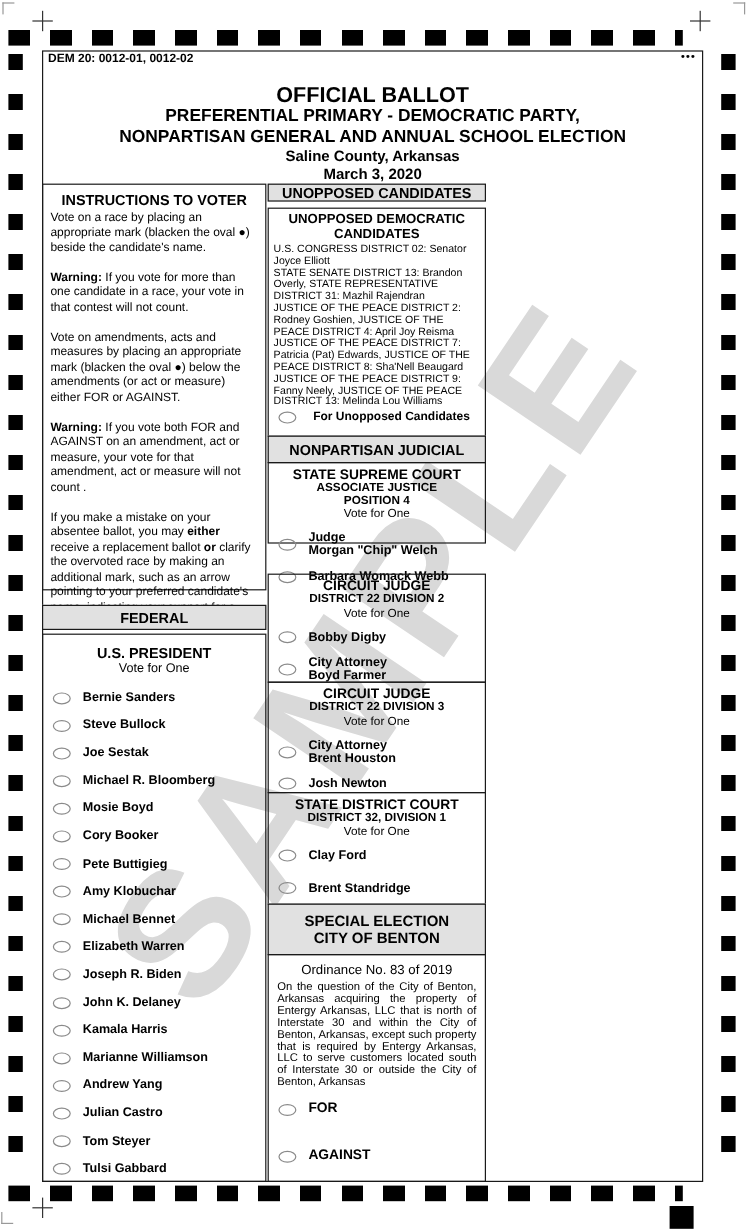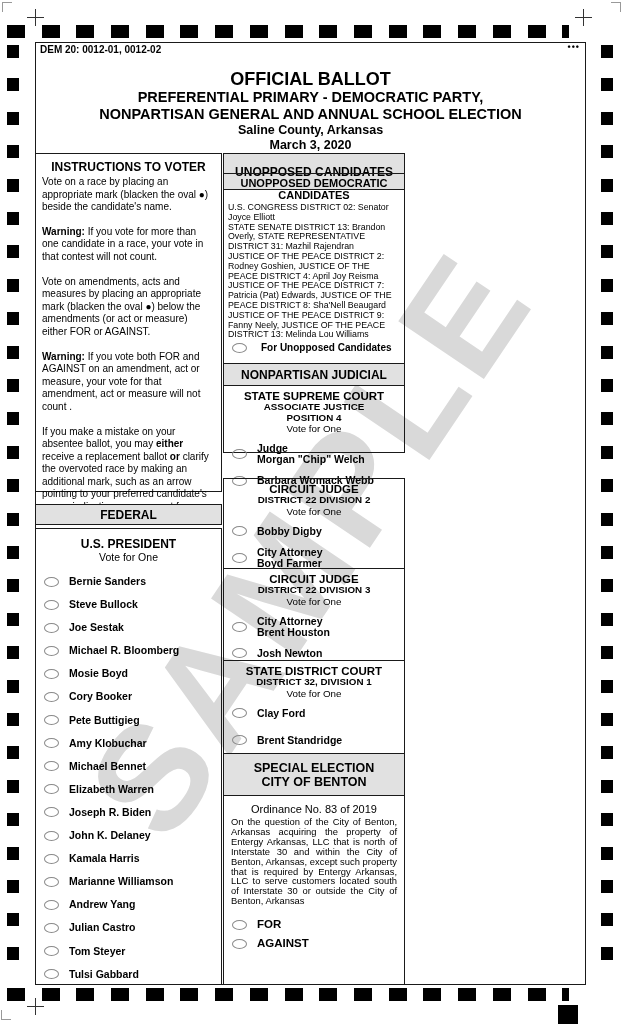--- a/index.html
+++ b/index.html
@@ -59,42 +59,42 @@
   .fed-bar { top:351px; height:21px; }
   .pres-box { top:375px; bottom:0; }
   .race-title { text-align:center; font-weight:bold; font-size:12px; line-height:13px; margin-top:9px; }
   .vote-for   { text-align:center; font-size:10.5px; line-height:13px; }
   .opt { display:flex; align-items:center; margin-left:8px; }
   .oval { width:13px; height:8px; border:1.2px solid #8a8a8a; border-radius:50%; flex:0 0 auto; background:transparent; }
   .opt .label { margin-left:10px; font-weight:bold; font-size:10.5px; line-height:11px; }
   .pres-list { margin-top:12px; }
   .pres-list .opt { margin-bottom:12.1px; height:11px; }
   
-  .bar-unopp   { top:0;     height:37px; }
+  .bar-unopp   { top:0;     height:15px; }
   .unopp-box   { top:20px;  height:191px; }
   .unopp-title { text-align:center; font-weight:bold; font-size:11px; line-height:12px; margin:3px 8px 0; }
   .unopp-body  { margin:2px 4px 0; font-size:8.8px; line-height:9.8px; }
   .unopp-choice { position:absolute; left:0; right:0; bottom:10px; }
   .unopp-choice .label { margin-left:14px; font-size:10px;text-align:center; }
   .bar-nonpart { top:210px; height:23px; }
   .race0 { top:232px; height:68px; }
   .race1 { top:325px; height:91px; }
   .race2 { top:415px; height:93px; }
   .race3 { top:507px; height:94px; }
   .rt1 { font-size:11.5px; font-weight:bold; text-align:center; line-height:12px; margin-top:4px; }
   .rt2 { font-size:9.8px;  font-weight:bold; text-align:center; line-height:10.5px; }
   .vote-for2 { font-size:9.8px; text-align:center; line-height:11px; }
   .opts { margin-top:9px; display:flex; flex-direction:column; gap:10px; }
   .opts-lg { gap:16px; }
   .opts .label { font-size:10.5px; line-height:11px; }
   .special-bar { top:600px; height:43px; font-size:12.5px; }
   .ord-box { top:642px; bottom:0; }
   .ord-title { text-align:center; font-weight:normal; font-size:11px; line-height:13px; margin-top:7px; }
   .ord-body  { margin:1px 7px 0; font-size:9.4px; line-height:9.9px; text-align:justify; }
-  .ord-choices { margin-top:13px; display:flex; flex-direction:column; gap:8px; }
+  .ord-choices { margin-top:13px; display:flex; flex-direction:column; gap:28px; }
   .ord-choices .label { font-size:11.5px; }
 </style>
 </head>
 <body>
 
 <div class="watermark">SAMPLE</div>
 
 <div class="marks marks-top"></div>
 <div class="marks marks-bottom"></div>
 <div class="marks marks-left"></div>

